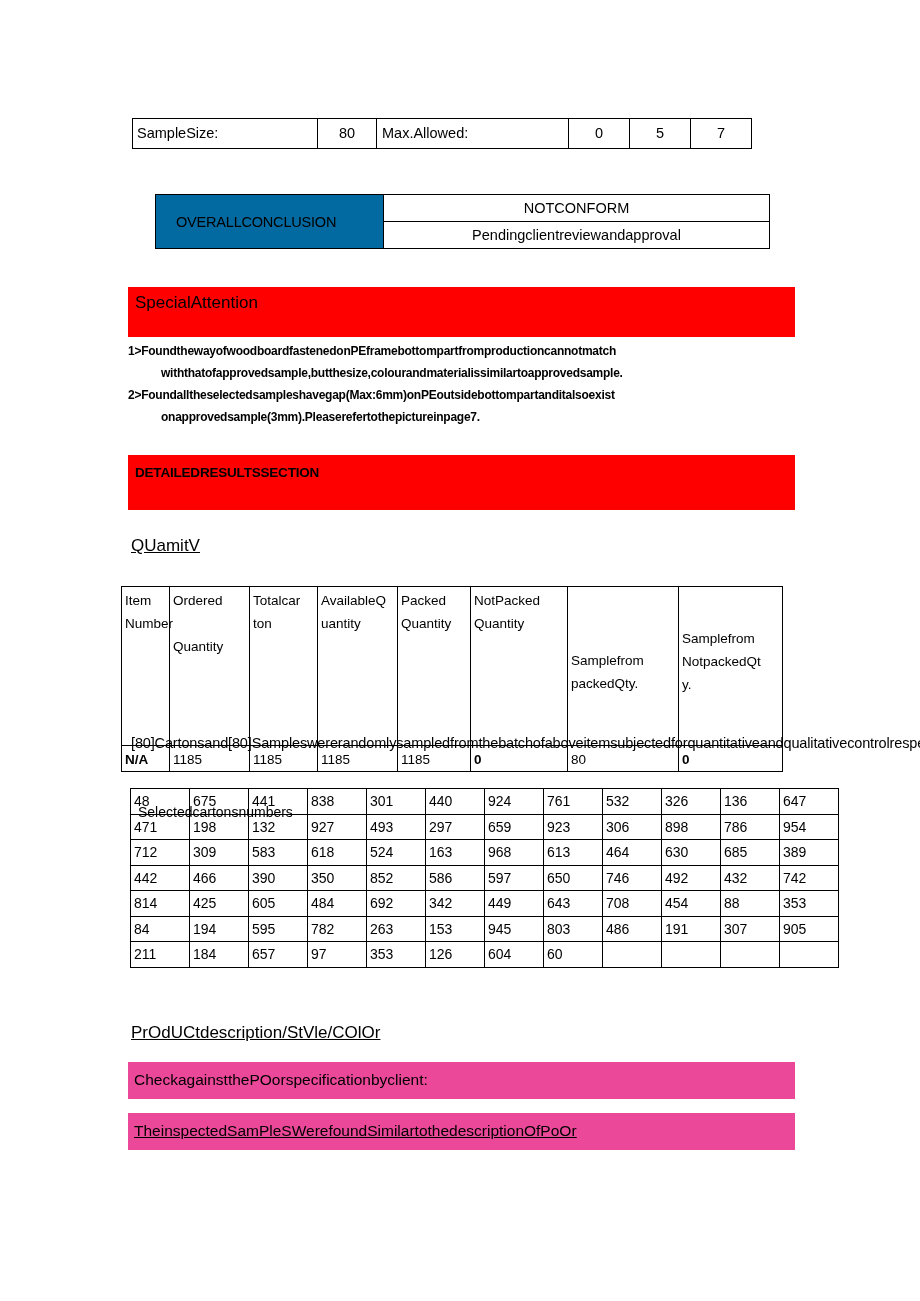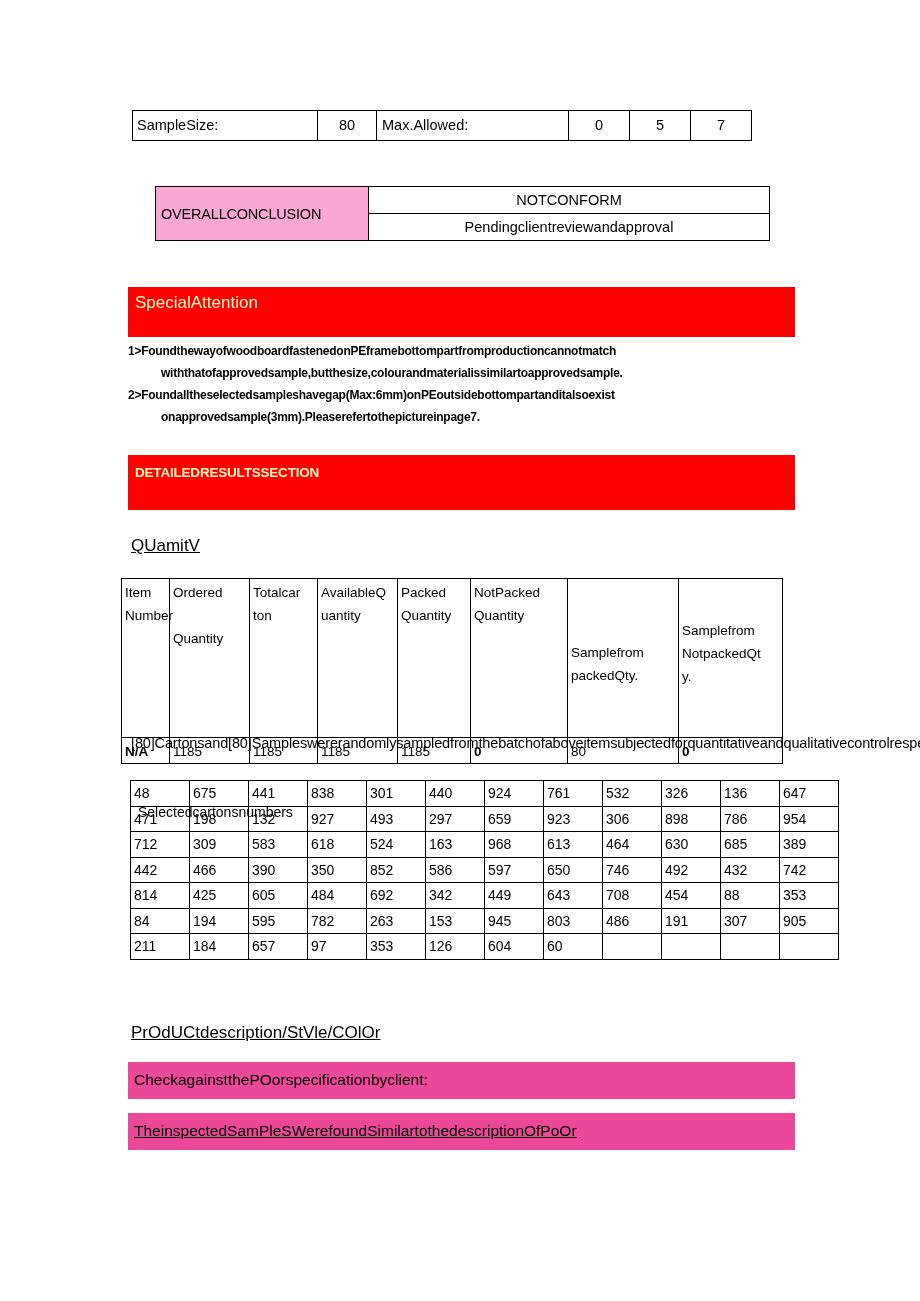--- a/index.html
+++ b/index.html
@@ -14,20 +14,21 @@
     position: relative;
     font-family: "Liberation Sans", sans-serif;
     color: #000000;
     overflow: hidden;
   }
 
   
   table {
     border-collapse: collapse;
     table-layout: fixed;
+    margin-top: 8px;
   }
   td, th {
     border: 1px solid #000000;
     padding: 0;
     font-weight: normal;
     vertical-align: top;
   }
 
   
   #sample-size-table {
@@ -56,34 +57,34 @@
     font-size: 14.5px;
     font-weight: bold;
   }
   #overall-conclusion-table td {
     height: 26px;
     line-height: 26px;
     vertical-align: middle;
   }
   .oc-head {
     width: 207px;
-    background: #f9a8d4;
-    padding-left: 5px;
+    background: #0369a1;
+    padding-left: 20px;
     text-align: left;
     letter-spacing: -0.2px;
   }
   .oc-val { text-align: center; }
 
   
   .red-banner {
     position: absolute;
     left: 128px;
     width: 667px;
     background: #ff0000;
-    color: #fef9c3;
+    color: #000000;
   }
   #special-attention-banner {
     top: 287px;
     height: 50px;
   }
   #detailed-results-banner {
     top: 455px;
     height: 55px;
   }
   .red-banner-label {

